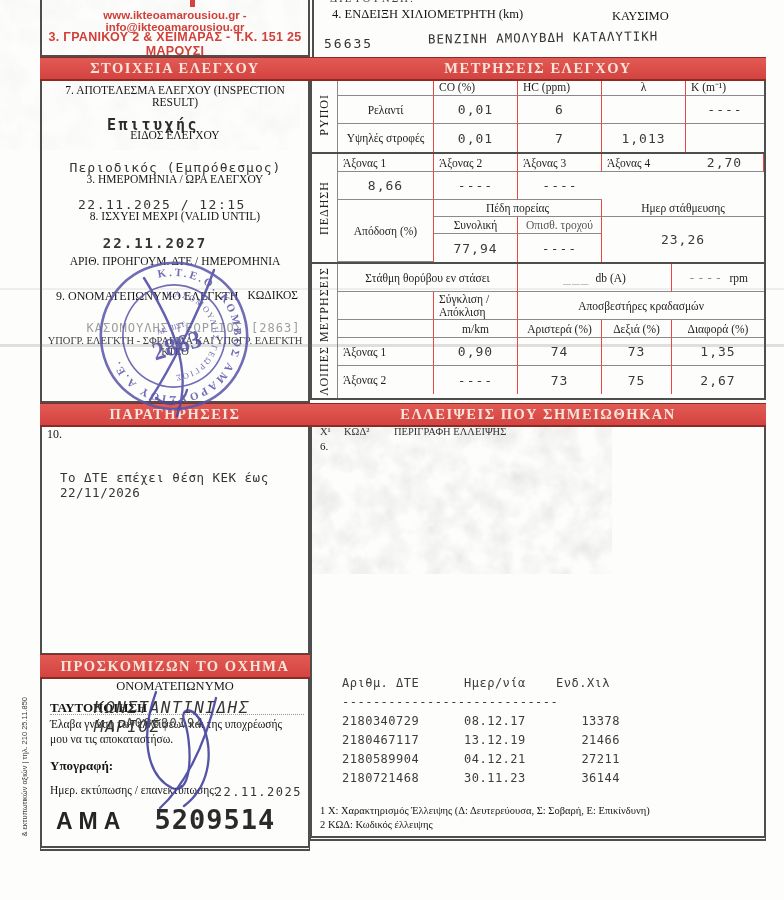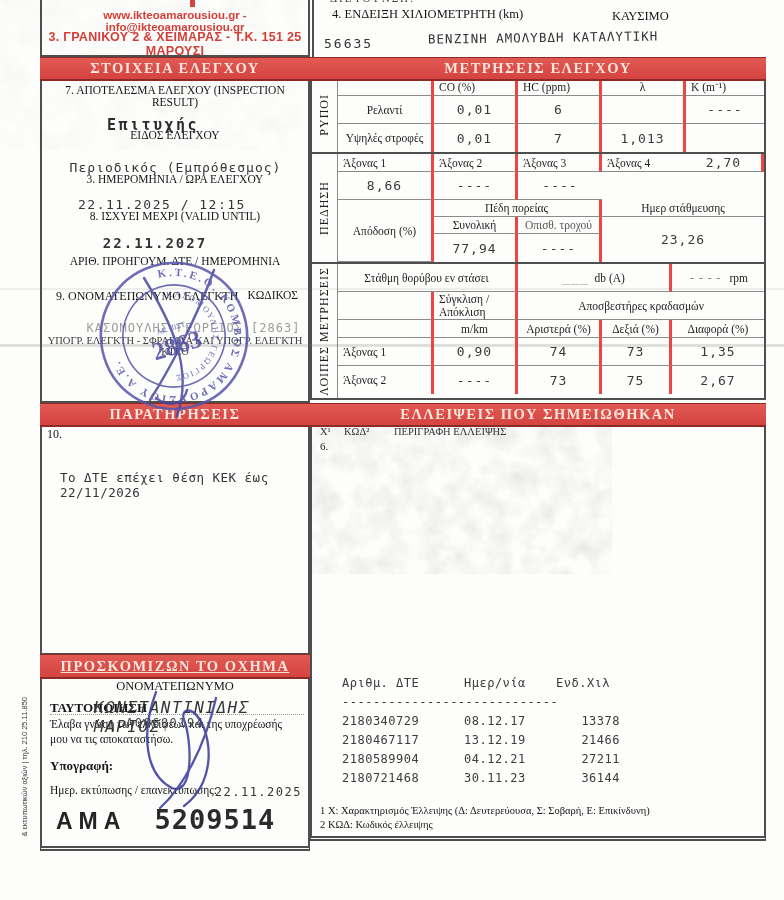--- a/index.html
+++ b/index.html
@@ -21,21 +21,21 @@
   .slabel{font-family:"Liberation Serif",serif;color:#161616;}
   .mono{font-family:"DejaVu Sans Mono","Liberation Mono",monospace;color:#343434;}
   .center{left:0;right:0;text-align:center;}
   
   .msection{display:flex;border-bottom:2px solid #4e4e4e;background:transparent;}
   .msection:last-child{border-bottom:none;}
   .vlab{width:25px;border-right:1px solid #8a8a8a;display:flex;align-items:center;justify-content:center;}
   .vlab span{writing-mode:vertical-rl;transform:rotate(180deg);font-family:"Liberation Serif",serif;
              font-size:12px;letter-spacing:1px;color:#222;}
   .mgrid{display:grid;flex:1;}
-  .cell{border-right:3px solid #ef4444;border-bottom:1px solid #8a8a8a;display:flex;align-items:center;overflow:hidden;}
+  .cell{border-right:1px solid #ef4444;border-bottom:1px solid #8a8a8a;display:flex;align-items:center;overflow:hidden;}
   .nr{border-right:none;} .nb{border-bottom:none;}
   .hc{font-family:"Liberation Serif",serif;font-size:11.5px;padding-left:5px;color:#1d1d1d;}
   .hcc{font-family:"Liberation Serif",serif;font-size:11.5px;justify-content:center;text-align:center;color:#1d1d1d;}
   .val{justify-content:center;font-family:"DejaVu Sans Mono","Liberation Mono",monospace;
        font-size:13px;letter-spacing:1px;color:#3a3a3a;}
   .unit{font-family:"Liberation Serif",serif;font-size:11.5px;color:#222;margin-left:6px;letter-spacing:0;}
   .gray{color:#8d8d8d;}
   
   .hist{display:grid;grid-template-columns:122px 92px 64px;
         font-family:"DejaVu Sans Mono","Liberation Mono",monospace;font-size:12px;
@@ -108,21 +108,21 @@
     </g>
   </svg>
 
   <div class="banner" style="left:40px;top:403px;width:270px;height:21px;">ΠΑΡΑΤΗΡΗΣΕΙΣ</div>
 
   <div class="box noTop" style="left:40px;top:424px;width:266px;height:229px;">
     <div class="abs slabel" style="left:5px;top:3px;font-size:12px;">10.</div>
     <div class="abs mono" style="left:18px;top:46px;font-size:12.5px;letter-spacing:.5px;">Το ΔΤΕ επέχει θέση ΚΕΚ έως 22/11/2026</div>
   </div>
 
-  <div class="banner" style="left:40px;top:654px;width:270px;height:22px;text-decoration:underline;">ΠΡΟΣΚΟΜΙΖΩΝ ΤΟ ΟΧΗΜΑ</div>
+  <div class="banner" style="left:40px;top:654px;width:270px;height:22px;">ΠΡΟΣΚΟΜΙΖΩΝ ΤΟ ΟΧΗΜΑ</div>
 
   <div class="box noTop dblBottom" style="left:40px;top:676px;width:266px;height:170px;">
     <div class="abs slabel center" style="top:3px;font-size:12.5px;">ΟΝΟΜΑΤΕΠΩΝΥΜΟ</div>
     <div class="abs slabel" style="left:8px;top:24px;font-size:13px;font-weight:bold;">ΤΑΥΤΟΠΟΙΗΣΗ</div>
     <div class="abs mono" style="left:52px;top:22px;font-size:16px;letter-spacing:1.5px;z-index:3;font-style:italic;">ΚΩΝΣΤΑΝΤΙΝΙΔΗΣ ΜΑΡΙΟΣ</div>
     <div class="abs" style="left:8px;right:4px;top:38px;border-bottom:1px dotted #999;"></div>
     <div class="abs slabel" style="left:8px;top:42px;font-size:11.5px;">Έλαβα γνώση των ελλείψεων και της υποχρέωσής</div>
     <div class="abs mono" style="left:84px;top:40px;font-size:12px;letter-spacing:1.5px;z-index:3;color:#4a4a4a;">Α00680194</div>
     <div class="abs slabel" style="left:8px;top:57px;font-size:11.5px;">μου να τις αποκαταστήσω.</div>
     <div class="abs slabel" style="left:8px;top:82px;font-size:13px;font-weight:bold;">Υπογραφή:</div>

